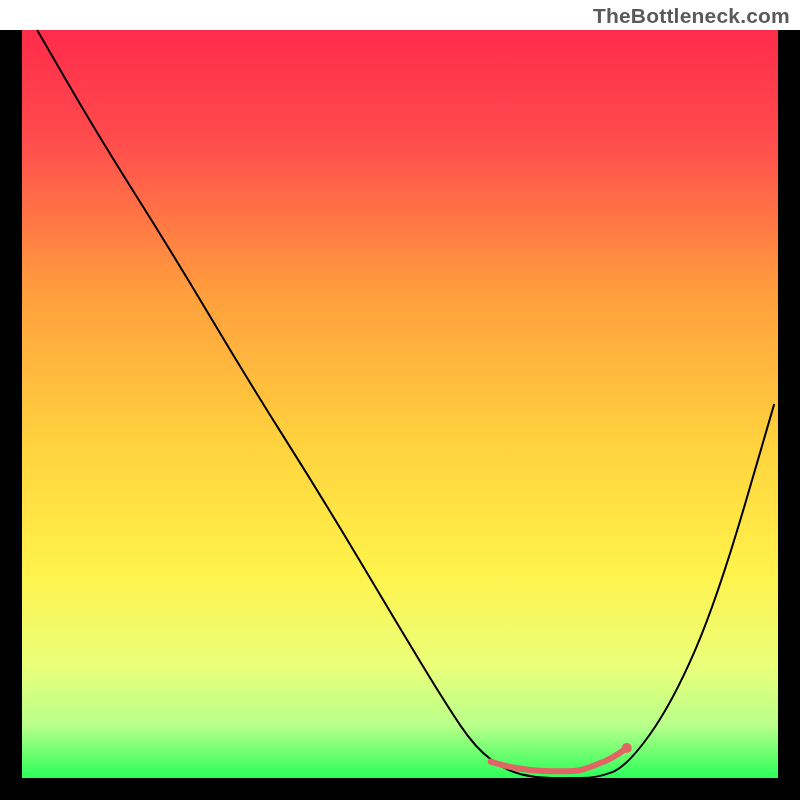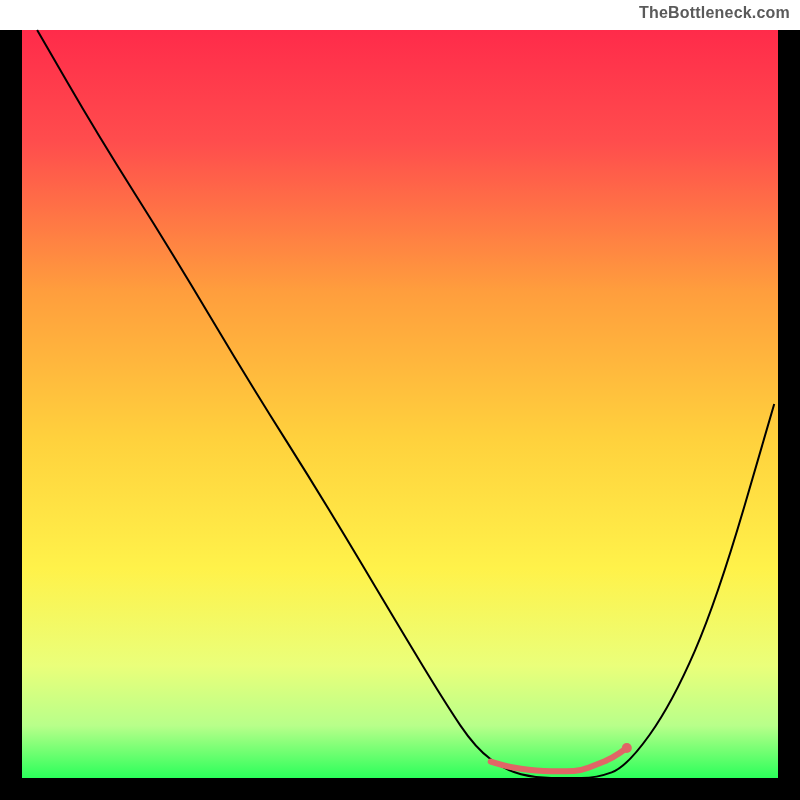--- a/index.html
+++ b/index.html
@@ -16,21 +16,21 @@
     position: absolute;
     left: 0;
     top: 0;
     width: 800px;
     height: 800px;
   }
   .watermark {
     position: absolute;
     top: 4px;
     right: 10px;
-    font-size: 16px;
+    font-size: 21px;
     font-weight: 600;
     color: #5a5a5a;
     letter-spacing: 0.2px;
   }
 </style>
 </head>
 <body>
 
 <svg class="chart-frame" viewBox="0 0 800 800" preserveAspectRatio="none">
   <defs>

